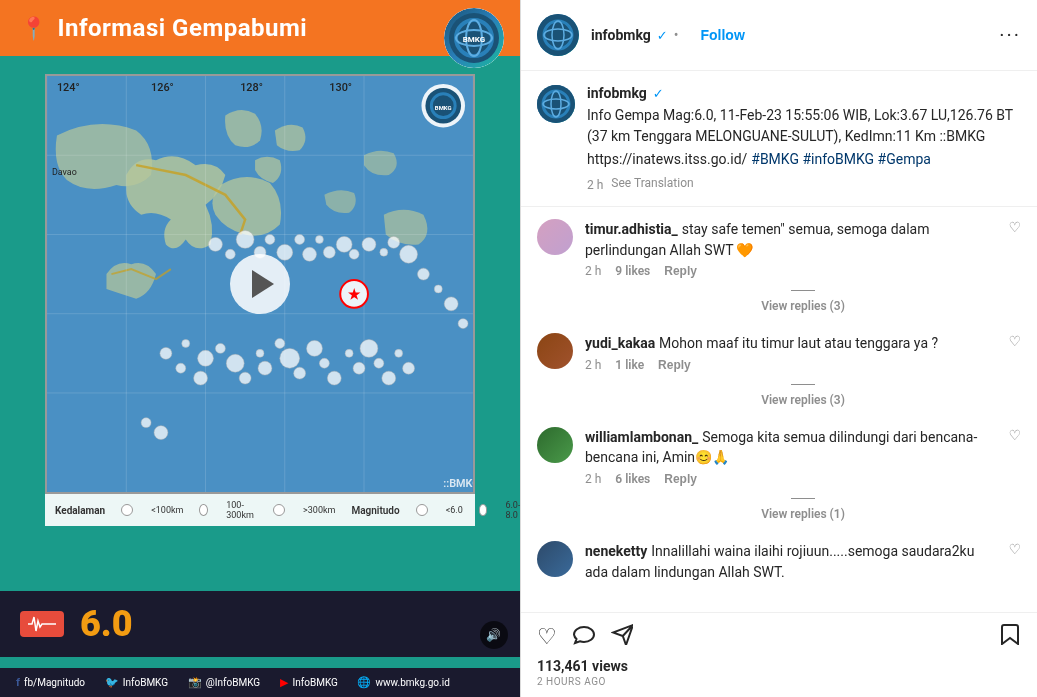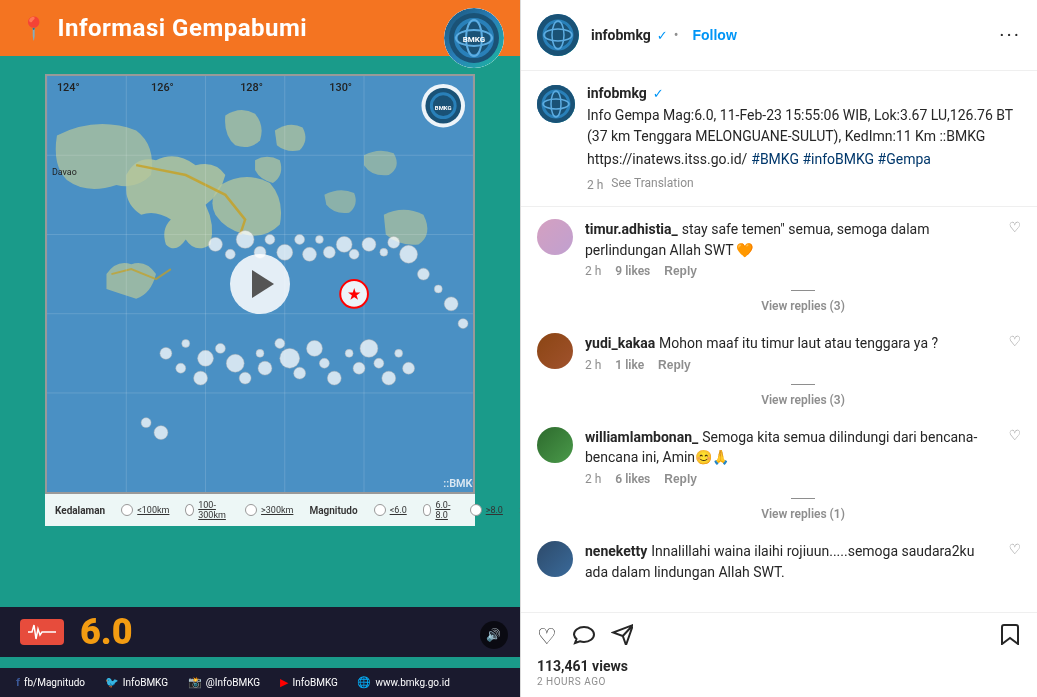--- a/index.html
+++ b/index.html
@@ -116,40 +116,39 @@
       display: flex;
       gap: 16px;
       font-size: 10px;
       color: #333;
       align-items: center;
     }
 
     .legend-item {
       display: flex;
       align-items: center;
-      gap: 4px;
-      text-decoration: underline;
+      gap: 18px;
     }
 
     .legend-circle {
       width: 12px;
       height: 12px;
       border-radius: 50%;
       border: 1px solid #999;
       background: white;
     }
 
     .legend-label {
       font-size: 9px;
     }
 
     .bottom-banner {
       width: 100%;
       background: #1a1a2e;
-      padding: 4px 20px;
+      padding: 12px 20px;
       display: flex;
       align-items: center;
       gap: 16px;
       position: absolute;
       bottom: 40px;
     }
 
     .seismograph-icon {
       background: #e74c3c;
       padding: 4px 8px;
@@ -250,21 +249,21 @@
       margin-left: 2px;
     }
 
     .follow-btn {
       color: #0095f6;
       font-weight: 600;
       font-size: 14px;
       background: none;
       border: none;
       cursor: pointer;
-      margin-left: 8px;
+      margin-left: 16px;
     }
 
     .dot-separator {
       color: #8e8e8e;
       font-size: 14px;
       margin: 0 2px;
     }
 
     .more-options {
       margin-left: auto;

